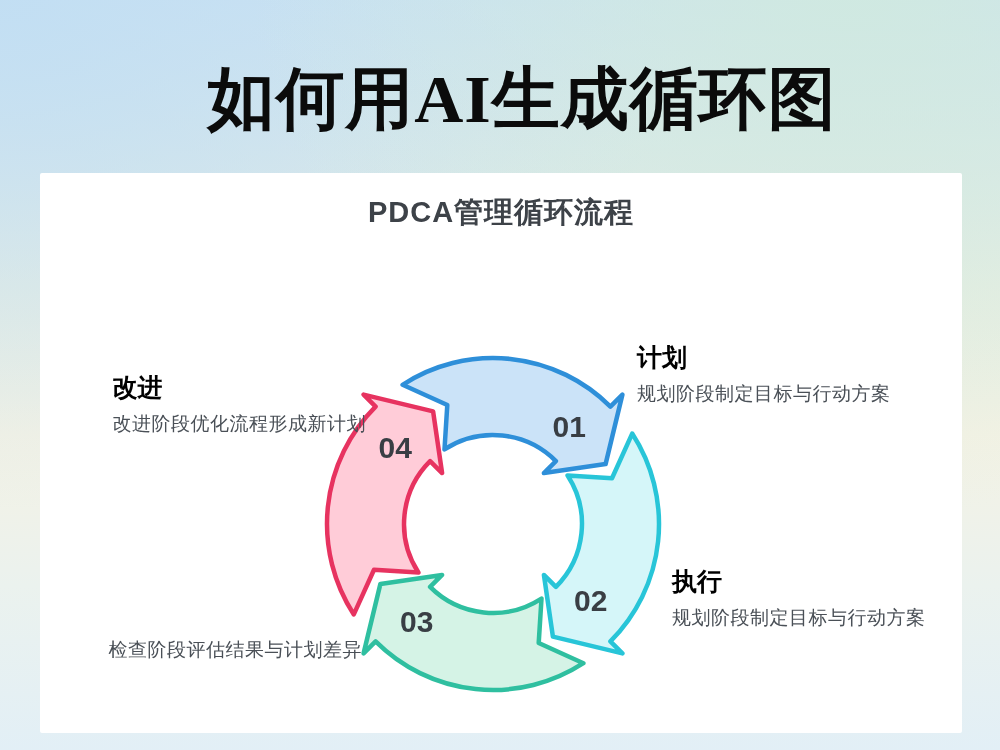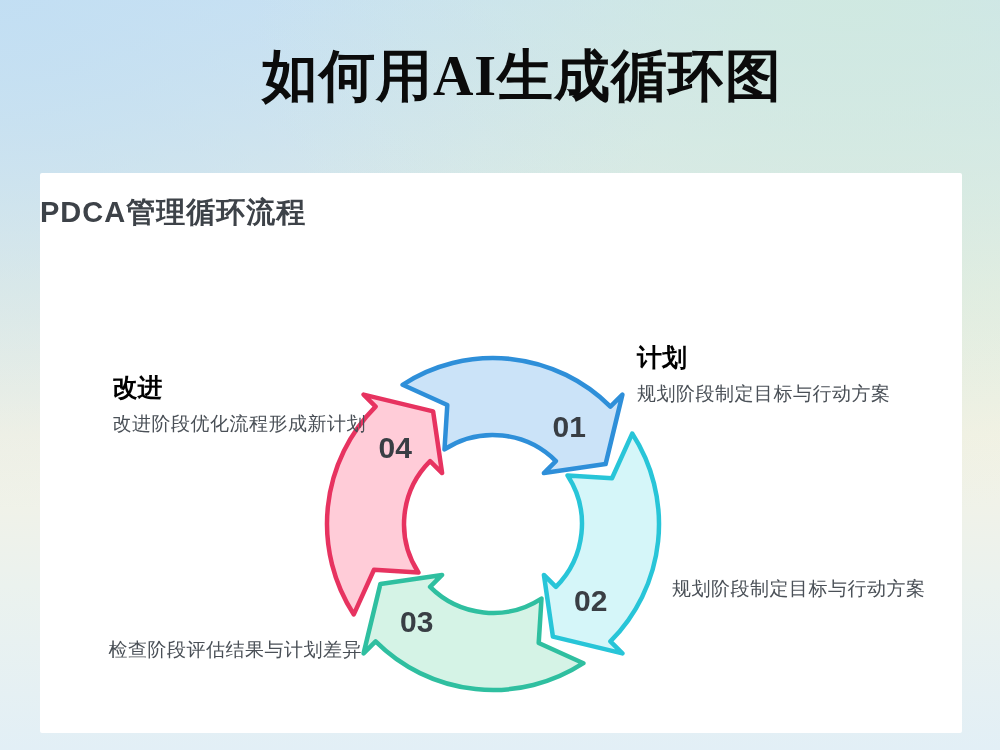--- a/index.html
+++ b/index.html
@@ -6,33 +6,33 @@
   body{
     width:1000px;height:750px;overflow:hidden;
     font-family:"Liberation Sans","DejaVu Sans",sans-serif;
     background:
       radial-gradient(ellipse at 85% -5%, rgba(208,234,221,0.85) 0%, rgba(208,234,221,0) 50%),
       radial-gradient(ellipse at 0% 0%, rgba(193,222,243,0.9) 0%, rgba(193,222,243,0) 48%),
       linear-gradient(180deg,#cde3f2 0%, #e7eee3 38%, #f4f2e4 58%, #ebf2ee 78%, #e2eff6 100%);
     position:relative;
   }
   .main-title{
-    position:absolute;left:0;right:0;top:44px;margin:0;
+    position:absolute;left:0;right:0;top:44px;margin:16px;
     text-align:center;
     font-family:"Liberation Serif","DejaVu Serif",serif;
-    font-weight:bold;font-size:56px;line-height:1.15;
+    font-weight:bold;font-size:68px;line-height:1.15;
     color:#0b0b0b;letter-spacing:1px;padding-left:44px;
   }
   .card{
     position:absolute;left:40px;top:173px;width:922px;height:560px;
     background:#ffffff;border-radius:2px;
   }
   .card-title{
     position:absolute;left:0;right:0;top:20px;
-    text-align:left;
+    text-align:center;
     font-size:29px;font-weight:bold;color:#3d4248;letter-spacing:1px;
   }
   .cycle-svg{
     position:absolute;left:0;top:0;width:922px;height:560px;
   }
   .stage-number{
     font-family:"Liberation Sans","DejaVu Sans",sans-serif;
     font-size:30px;font-weight:bold;fill:#393e44;
   }
   .stage-block{position:absolute;white-space:nowrap;}
@@ -62,20 +62,21 @@
         <text x="376.7" y="448.7" dy="0.35em" text-anchor="middle" class="stage-number" fill="#393e44">03</text>
         <text x="355.3" y="274.7" dy="0.35em" text-anchor="middle" class="stage-number" fill="#393e44">04</text>
       </svg>
 
     <div class="stage-block plan">
       <div class="stage-name">计划</div>
       <div class="stage-desc">规划阶段制定目标与行动方案</div>
     </div>
 
     <div class="stage-block do">
+      <div class="stage-name">执行</div>
       <div class="stage-desc">规划阶段制定目标与行动方案</div>
     </div>
 
     <div class="stage-block check">
       <div class="stage-desc">检查阶段评估结果与计划差异</div>
     </div>
 
     <div class="stage-block act">
       <div class="stage-name">改进</div>
       <div class="stage-desc">改进阶段优化流程形成新计划</div>

